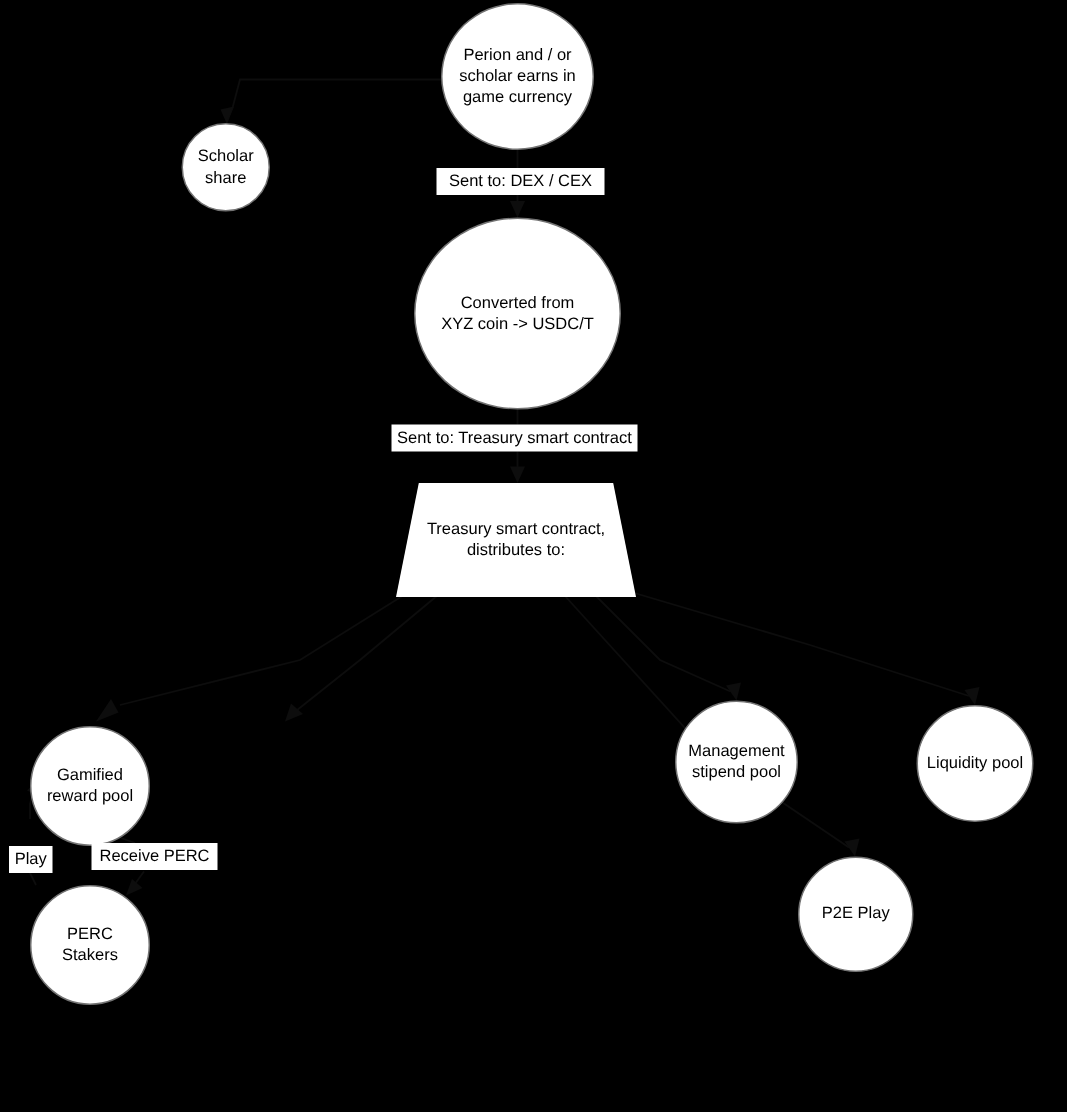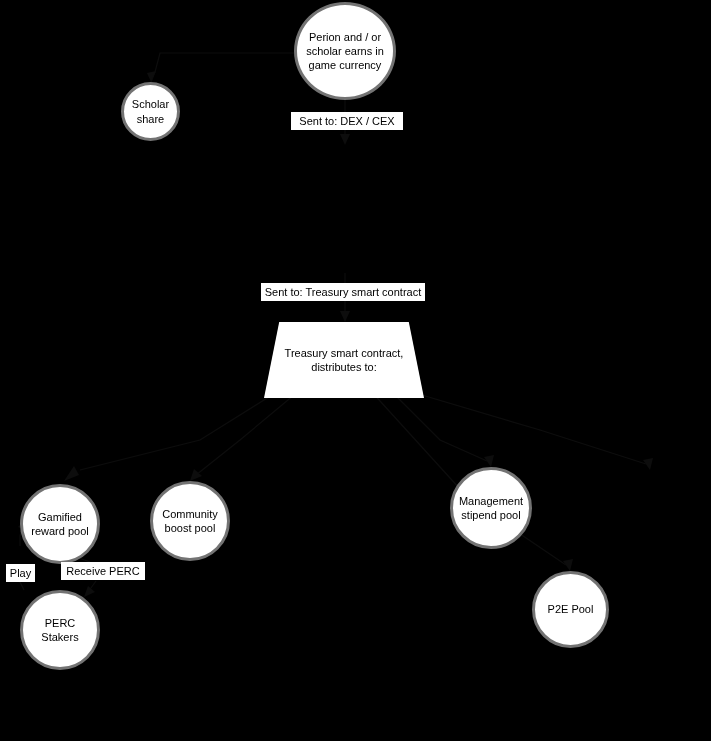--- a/index.html
+++ b/index.html
@@ -11,21 +11,21 @@
     position: relative;
     width: 711px;
     height: 741px;
     background: #000000;
     overflow: hidden;
     font-family: "Liberation Sans", sans-serif;
   }
   .node {
     position: absolute;
     background: #ffffff;
-    border: 3px solid #737373;
+    border: 1px solid #737373;
     color: #000000;
     display: flex;
     align-items: center;
     justify-content: center;
     text-align: center;
     box-sizing: border-box;
     line-height: 1.28;
   }
   .ellipse {
     border-radius: 50%;
@@ -144,44 +144,47 @@
     <span class="node-text">Perion and / or
 scholar earns in
 game currency</span>
   </div>
 
   <div class="node ellipse" style="left:121px; top:82px; width:59px; height:59px; font-size:11px;">
     <span class="node-text">Scholar
 share</span>
   </div>
 
+  <div class="node ellipse" style="left:276px; top:145px; width:138px; height:128px; font-size:11px;">
+    <span class="node-text">Converted from
+XYZ coin -&gt; USDC/T</span>
+  </div>
 
   <div class="trapezoid" style="left:264px; top:322px; width:160px; height:76px; font-size:11px;">
     <span class="node-text">Treasury smart contract,
 distributes to:</span>
   </div>
 
   <div class="node ellipse" style="left:20px; top:484px; width:80px; height:80px; font-size:11px;">
     <span class="node-text">Gamified
 reward pool</span>
   </div>
 
-  <div class="node ellipse" style="left:150px; top:481px; width:80px; height:80px; font-size:11px;">
-    <span class="node-text">Community
-boost pool</span>
-  </div>
 
   <div class="node ellipse" style="left:450px; top:467px; width:82px; height:82px; font-size:11px;">
     <span class="node-text">Management
 stipend pool</span>
   </div>
 
+  <div class="node ellipse" style="left:611px; top:470px; width:78px; height:78px; font-size:11px;">
+    <span class="node-text">Liquidity pool</span>
+  </div>
 
   <div class="node ellipse" style="left:532px; top:571px; width:77px; height:77px; font-size:11px;">
-    <span class="node-text">P2E Pool</span>
+    <span class="node-text">P2E Play</span>
   </div>
 
   <div class="node ellipse" style="left:20px; top:590px; width:80px; height:80px; font-size:11px;text-align:center;">
     <span class="node-text">PERC Stakers</span>
   </div>
 
 
   <div class="edge-label" style="left:291px; top:112px; width:112px;">Sent to: DEX / CEX</div>
 
   <div class="edge-label" style="left:261px; top:283px; width:164px;">Sent to: Treasury smart contract</div>

